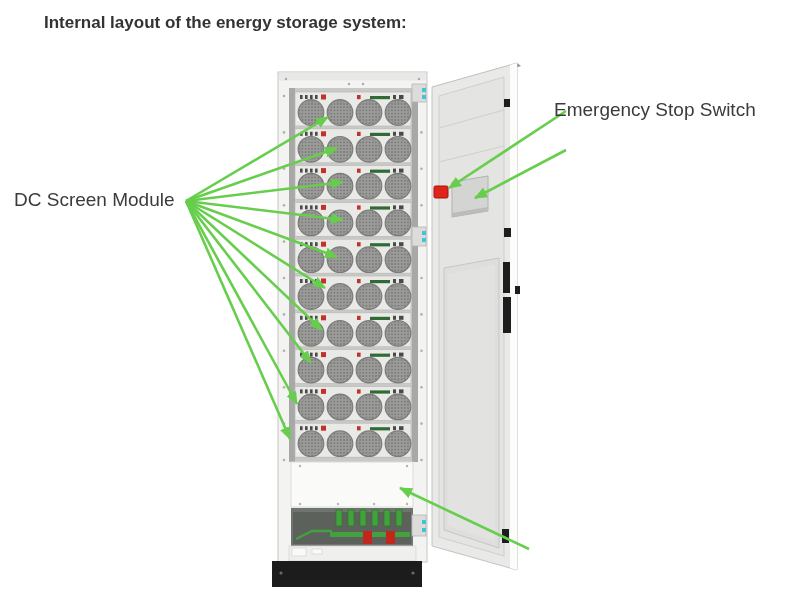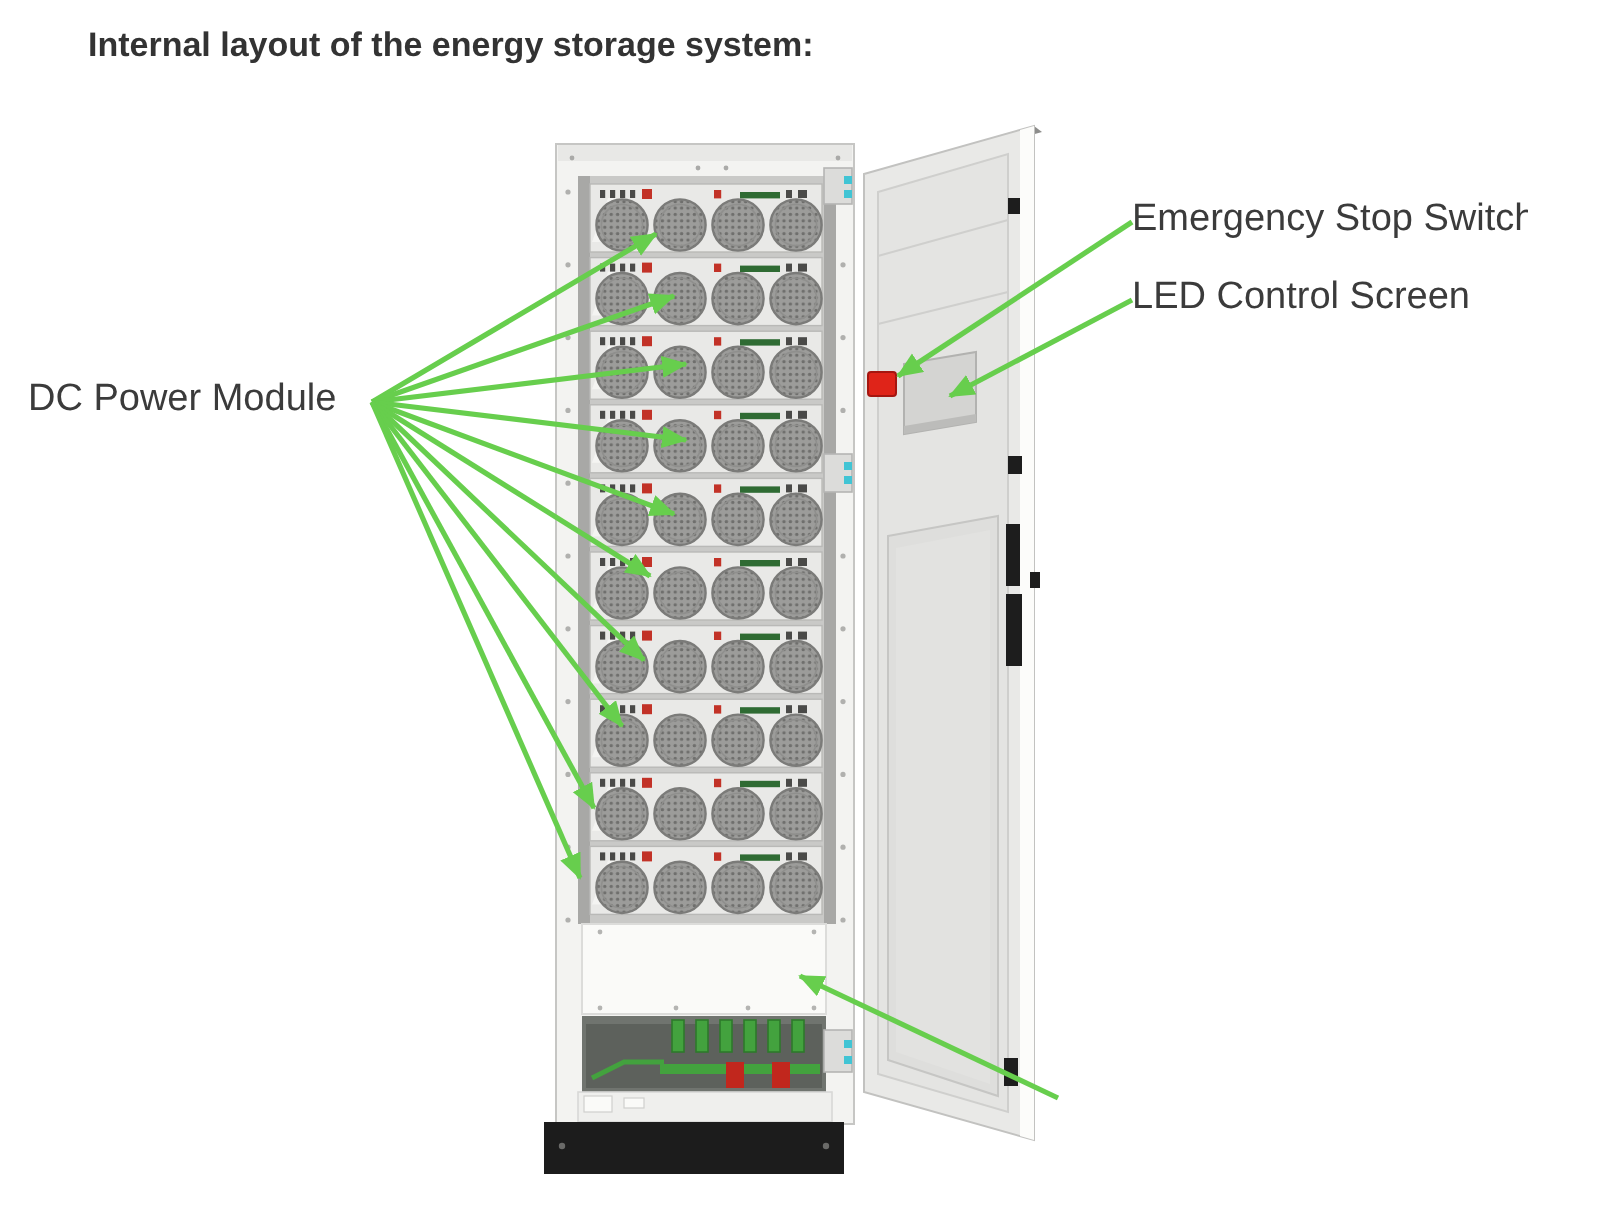--- a/index.html
+++ b/index.html
@@ -4,21 +4,21 @@
 <style>
   html,body{margin:0;padding:0;background:#ffffff;}
   #canvas{
     position:relative;width:764px;height:610px;background:#ffffff;overflow:hidden;
     font-family:"Liberation Sans", sans-serif;
   }
   #diagram-svg{position:absolute;left:0;top:0;}
   .label{position:absolute;color:#3b3b3b;font-size:19px;line-height:1.1;white-space:nowrap;}
   #page-title{position:absolute;left:44px;top:13px;color:#333333;font-size:17px;font-weight:700;white-space:nowrap;}
   #label-dc{left:14px;top:190px;}
-  #label-ess{left:566px;top:100px;text-align:center;}
+  #label-ess{left:554px;top:100px;text-align:center;}
   #label-led{left:566px;top:139px;}
   #label-baffle{left:528px;top:540px;}
 </style>
 </head>
 <body>
 
 <div id="canvas">
 
   <svg id="diagram-svg" width="800" height="610" viewBox="0 0 800 610">
     <defs>
@@ -376,16 +376,15 @@
         <line x1="186" y1="201" x2="290" y2="439" stroke="#67ce4d" stroke-width="2.6" marker-end="url(#ah)"></line>
       </g>
     <g stroke="#67ce4d" stroke-width="2.6">
       <line x1="566" y1="111" x2="449" y2="188" marker-end="url(#ah)"></line>
       <line x1="566" y1="150" x2="475" y2="198" marker-end="url(#ah)"></line>
       <line x1="529" y1="549" x2="400" y2="488" marker-end="url(#ah)"></line>
     </g>
   </svg>
 
   <div id="page-title">Internal layout of the energy storage system:</div>
-  <div class="label" id="label-dc">DC Power Module</div>
+  <div class="label" id="label-dc">DC Screen Module</div>
   <div class="label" id="label-ess">Emergency Stop Switch</div>
-  <div class="label" id="label-led">LED Control Screen</div>
 </div>
 
 </body></html>

